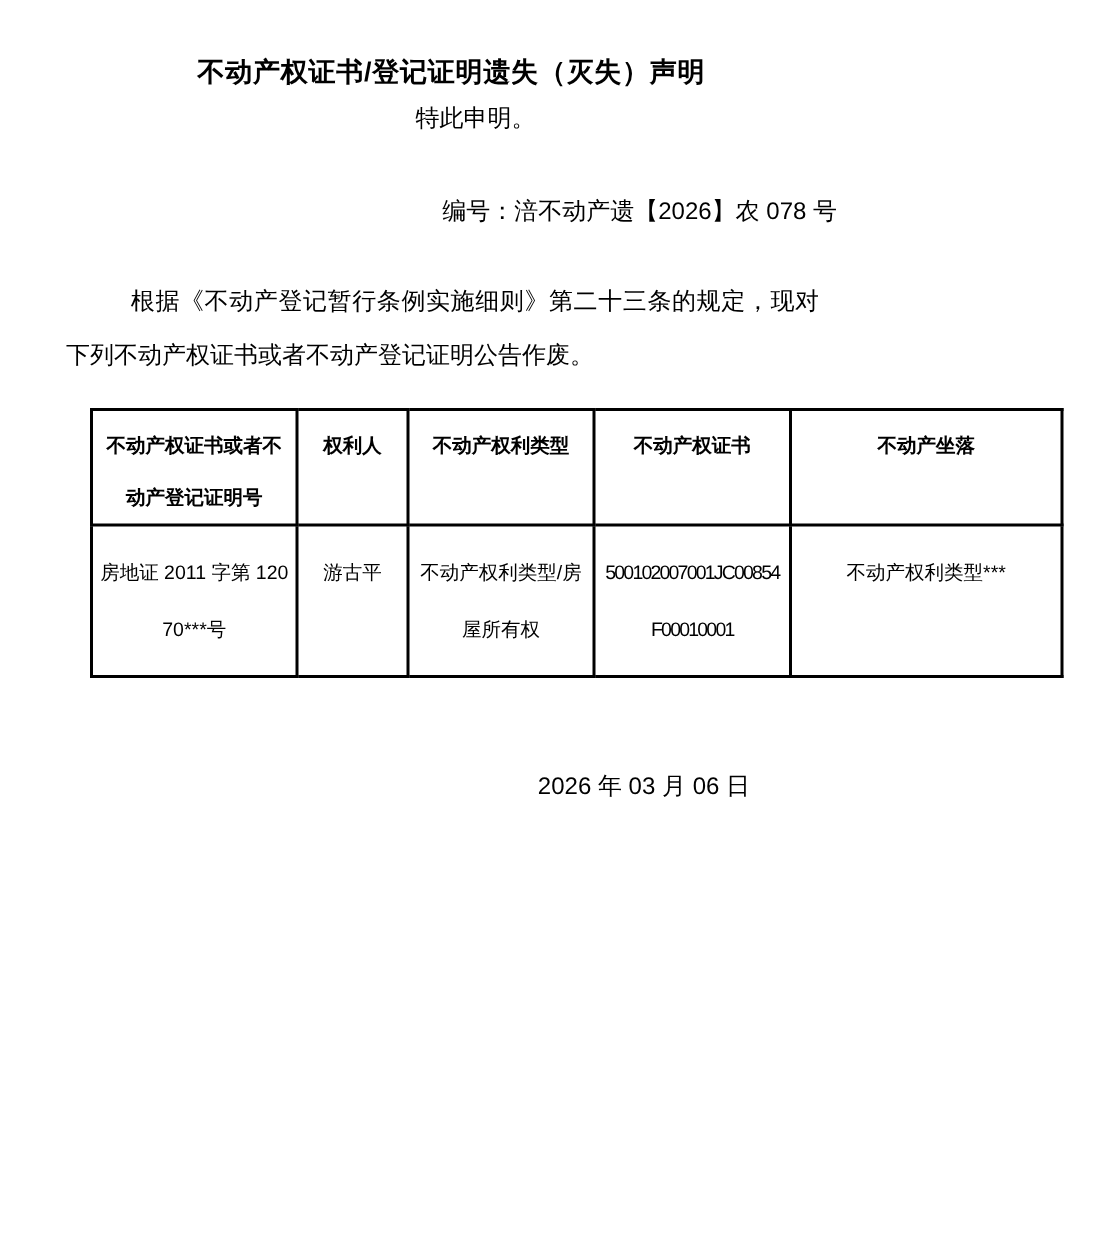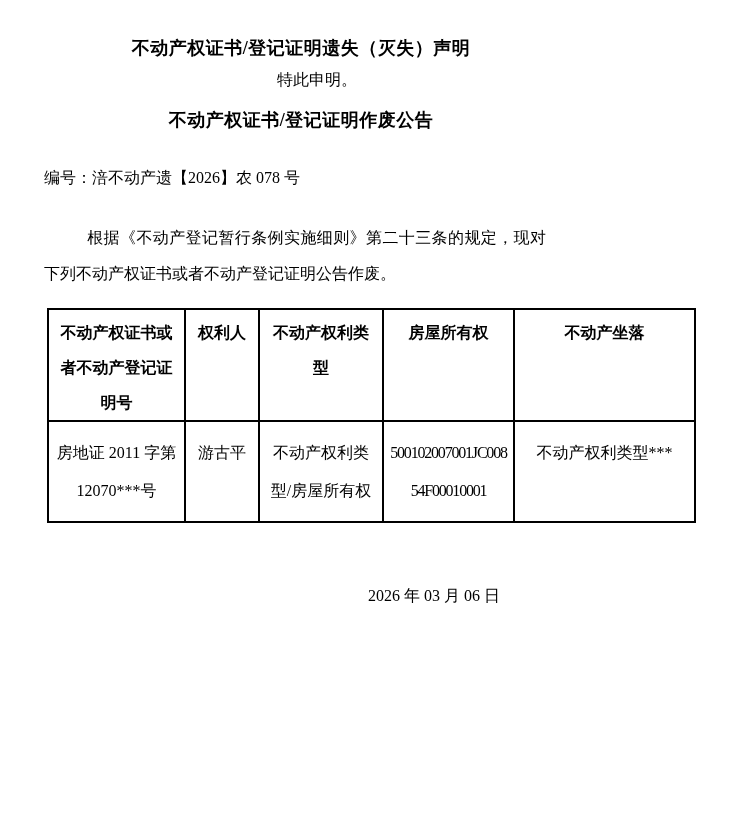--- a/index.html
+++ b/index.html
@@ -14,21 +14,20 @@
     font-family: "Liberation Sans", "DejaVu Sans", sans-serif;
     color: #000000;
   }
   .doc {
     box-sizing: border-box;
     width: 588px;
     height: 825px;
     padding: 30px 30px 0 44px;
     font-size: 16px;
     line-height: 36px;
-    font-family: Liberation Serif, serif;
   }
   .doc-title {
     font-size: 18px;
     font-weight: bold;
     text-align: center;
     margin: 4px 0 0 0;
     line-height: 28px;
     letter-spacing: 0.5px;
   }
   .doc-title.second {
@@ -51,32 +50,33 @@
     text-decoration: underline;
     text-underline-offset: 4px;
   }
   .sign-block {
     text-align: right;
     padding-right: 58px;
     margin-top: -8px;
     line-height: 35px;
   }
   .ref-line {
+    text-align: right;
     margin-top: 26px;
     line-height: 36px;
   }
   .notice-para {
     margin-top: 24px;
   }
   table.cert-table {
     border-collapse: collapse;
     table-layout: fixed;
-    margin: 16px 0 0 3px;
+    margin: 16px 0 0 16px;
     width: 647px;
-    font-size: 16px;
+    font-size: 13px;
   }
   table.cert-table th,
   table.cert-table td {
     border: 2px solid #000000;
     vertical-align: top;
     text-align: center;
     overflow: hidden;
   }
   table.cert-table th {
     font-weight: bold;
@@ -114,40 +114,39 @@
 <body>
 
 <div class="doc">
 
   <h1 class="doc-title">不动产权证书/登记证明遗失（灭失）声明</h1>
 
 
   <p class="closing-para">特此申明。</p>
 
 
-  <h1 class="doc-title second">不动产权证书/登记证明作废公告</h1>
 
   <div class="ref-line">编号：涪不动产遗【2026】农 078 号</div>
 
   <p class="body-para indent notice-para">根据《不动产登记暂行条例实施细则》第二十三条的规定，现对下列不动产权证书或者不动产登记证明公告作废。</p>
 
   <table class="cert-table">
     <colgroup>
       <col style="width:137px">
       <col style="width:74px">
       <col style="width:124px">
       <col style="width:131px">
       <col style="width:181px">
     </colgroup>
     <tbody>
       <tr>
         <th>不动产权证书或者不动产登记证明号</th>
         <th>权利人</th>
         <th>不动产权利类型</th>
-        <th>房屋所有权</th>
+        <th>不动产权证书</th>
         <th>不动产坐落</th>
       </tr>
       <tr>
         <td class="wrap-cell">房地证 2011 字第 12070***号</td>
         <td>游古平</td>
         <td class="wrap-cell">不动产权利类型/房屋所有权</td>
         <td class="unit-cell">500102007001JC00854F00010001</td>
         <td>不动产权利类型***</td>
       </tr>
     </tbody>

